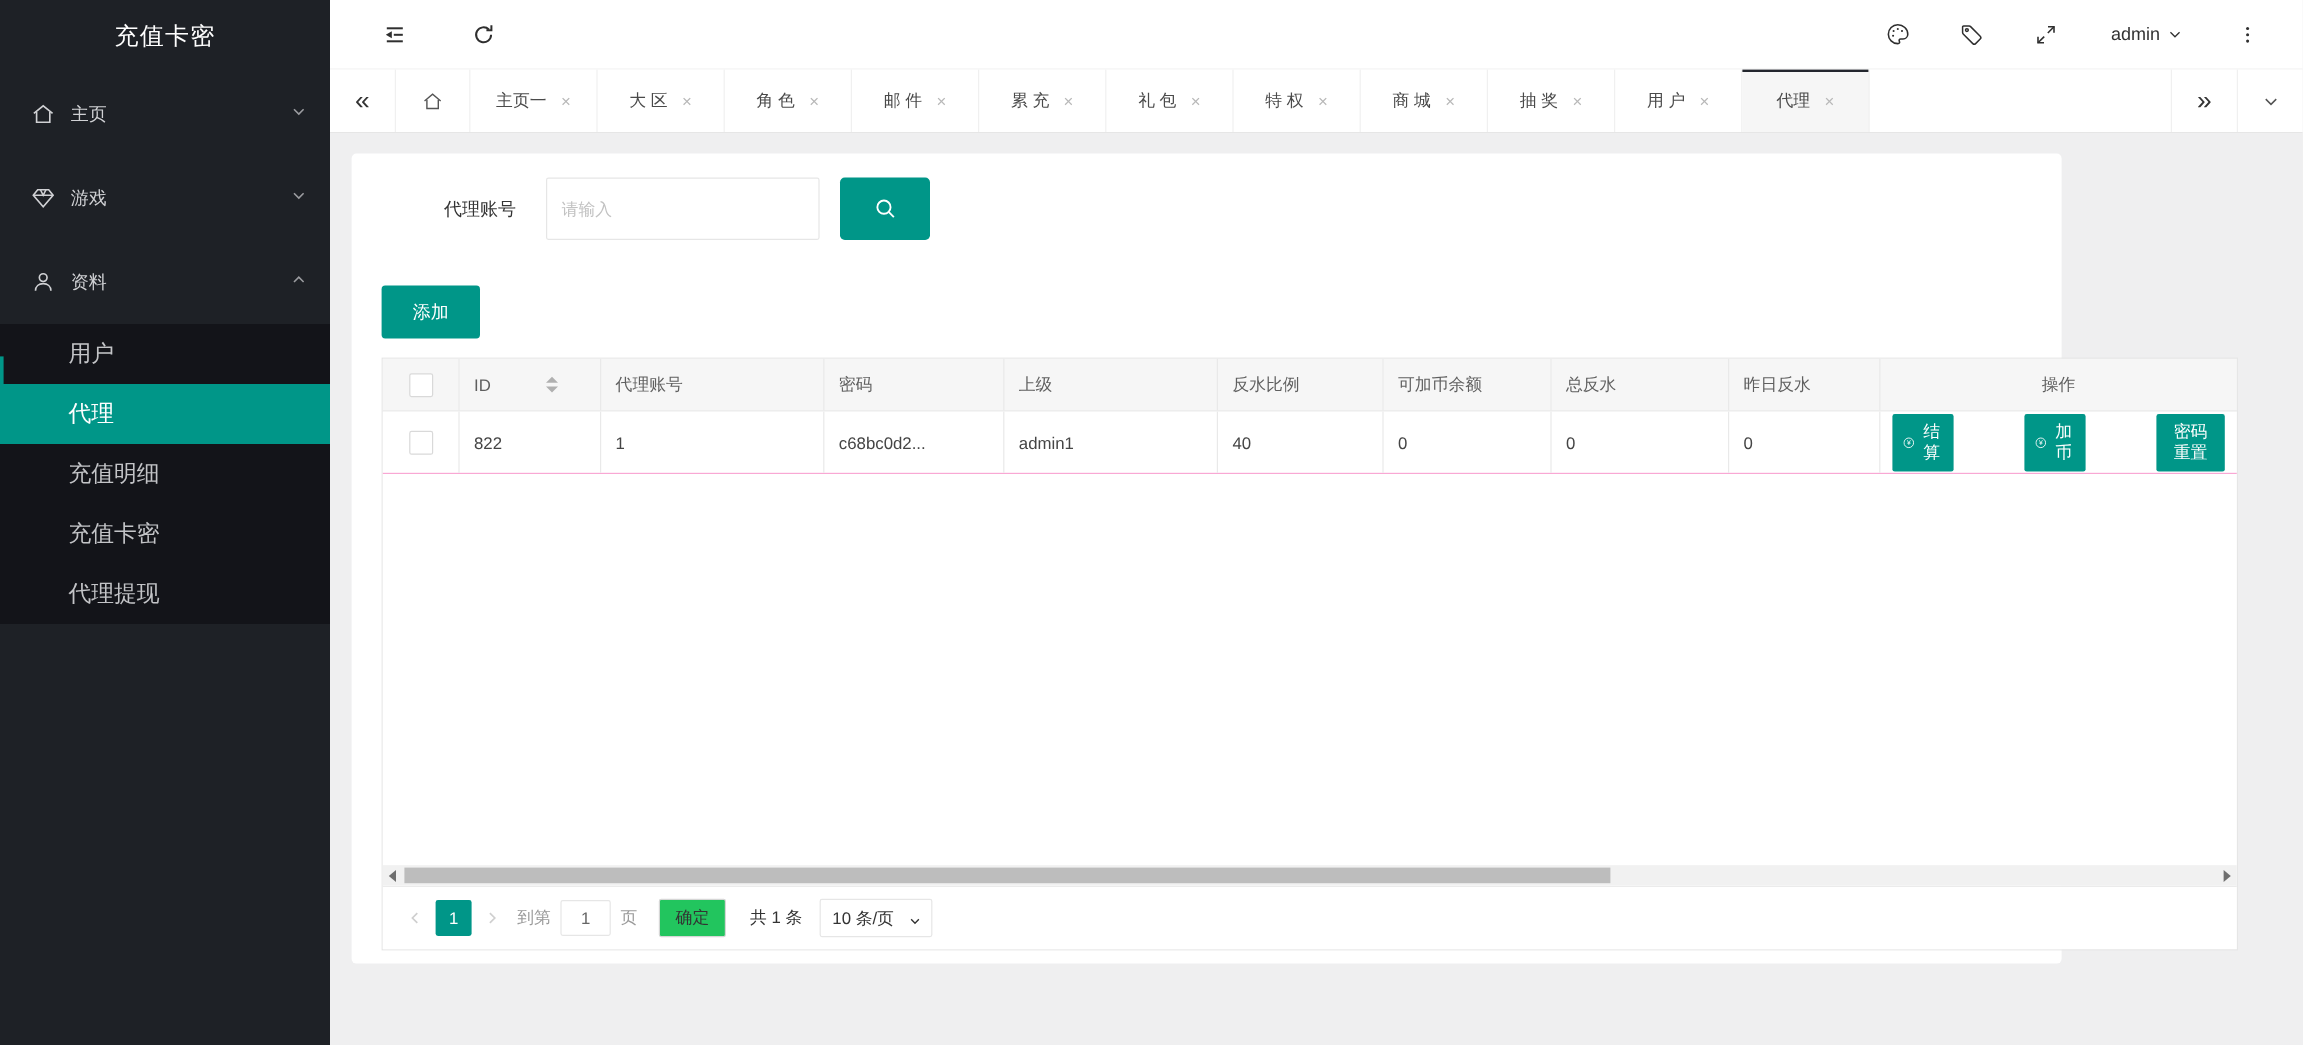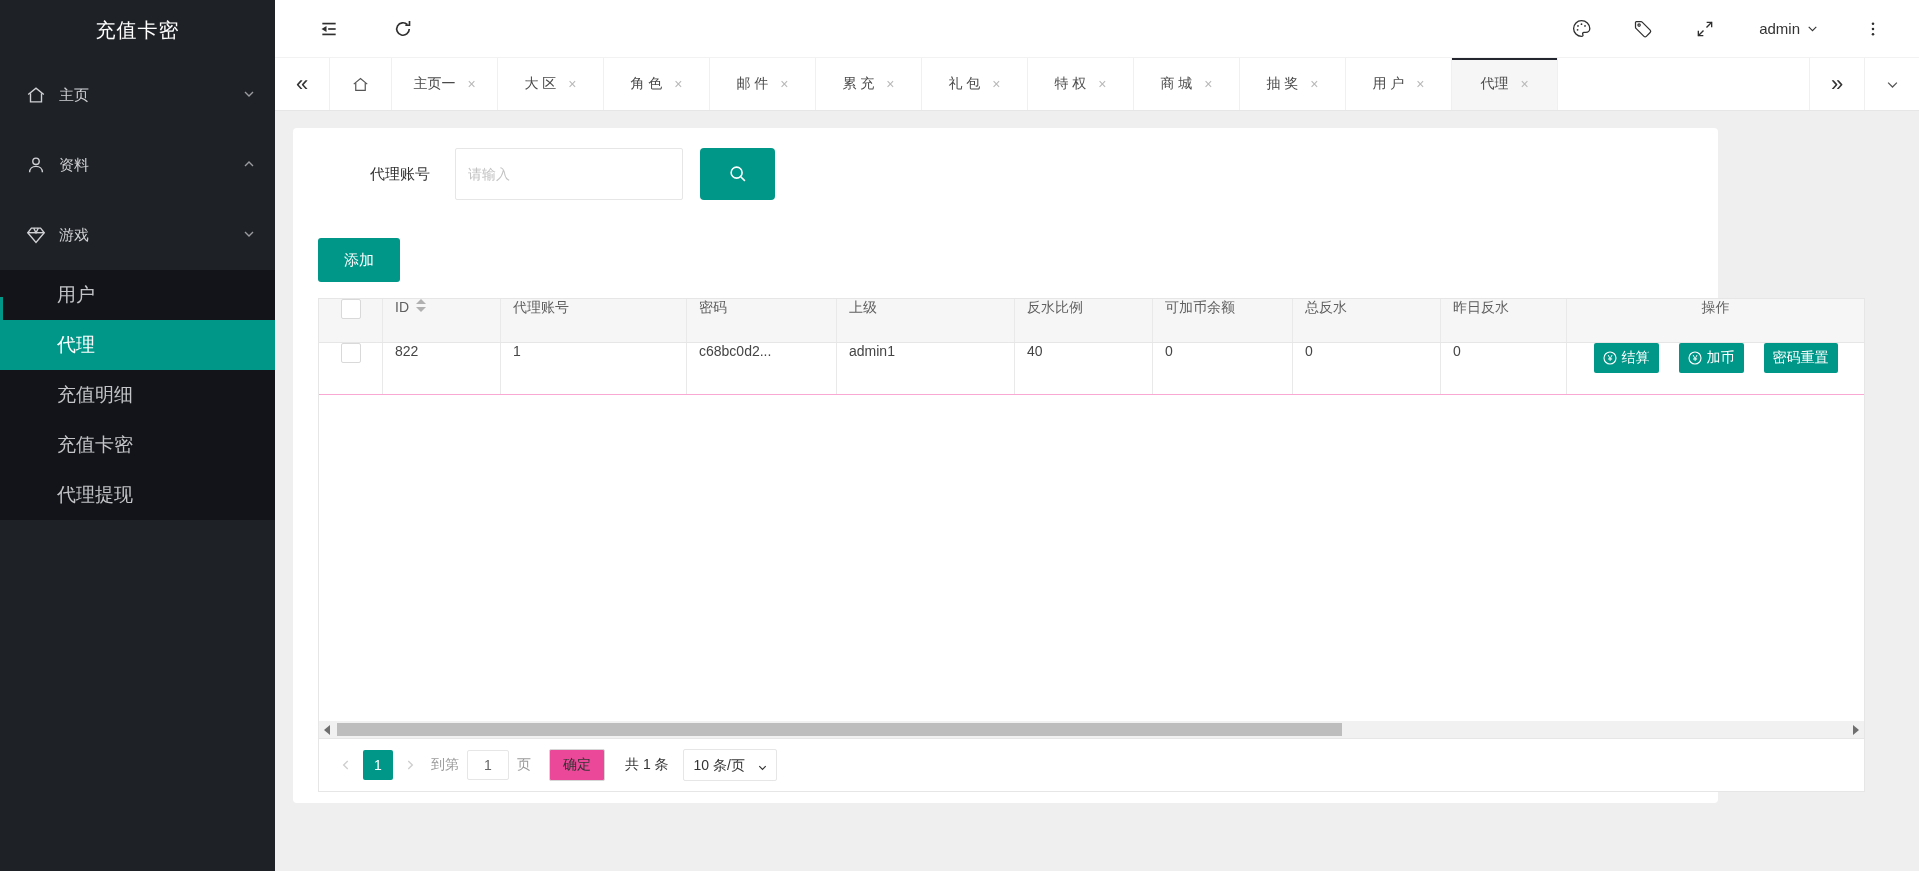--- a/index.html
+++ b/index.html
@@ -65,22 +65,22 @@
 
   
   .add-btn { margin-top:38px; width:82px; height:44px; background:#009688; color:#fff;
     border:none; border-radius:3px; font-size:15px; cursor:pointer;
     font-family:"Liberation Sans","DejaVu Sans",sans-serif; }
 
   
   .table-box { margin-top:16px; border:1px solid #e6e6e6; width:1547px; }
   .t-row { display:flex; align-items:stretch; }
   .t-head { background:#f6f6f6; border-bottom:1px solid #e6e6e6; height:44px; }
-  .t-cell { display:flex; align-items:flex-start; padding-left:12px; font-size:14px;
-    border-right:1px solid #e9e9e9; color:#5f5f5f; }
+  .t-cell { display:flex; align-items:center; padding-left:12px; font-size:14px;
+    border-right:1px solid #e9e9e9; color:#5f5f5f;gap:39px; }
   .t-head .t-cell { color:#5f5f5f; }
   .t-body-row .t-cell { color:#454545; }
   .t-cell:last-child { border-right:none; }
   .col-check { width:64px; justify-content:center; padding-left:0; }
   .col-id { width:118px; }
   .col-account { width:186px; }
   .col-password { width:150px; }
   .col-parent { width:178px; }
   .col-rebate { width:138px; }
   .col-balance { width:140px; }
@@ -108,21 +108,21 @@
 
   
   .pagination { height:53px; border-top:1px solid #e6e6e6; background:#fff;
     display:flex; align-items:center; padding-left:14px; font-size:14px; }
   .pg-arrow { width:26px; height:30px; display:flex; align-items:center; justify-content:center; cursor:pointer; }
   .pg-current { width:30px; height:30px; background:#009688; color:#fff; display:flex;
     align-items:center; justify-content:center; border-radius:2px; margin:0 4px; cursor:pointer; }
   .pg-text { color:#9a9a9a; margin:0 8px; }
   .pg-input { width:42px; height:30px; border:1px solid #e6e6e6; border-radius:2px;
     text-align:center; font-size:14px; color:#666; outline:none; }
-  .pg-confirm { margin:0 10px; height:32px; padding:0 13px; background:#ec4899; border:1px solid #d6d6d6;
+  .pg-confirm { margin:0 10px; height:32px; padding:0 13px; background:#22c55e; border:1px solid #d6d6d6;
     border-radius:2px; font-size:14px; color:#333; cursor:pointer;
     font-family:"Liberation Sans","DejaVu Sans",sans-serif; }
   .pg-total { color:#333; margin:0 10px; }
   .pg-select-wrap { position:relative; margin-left:4px; }
   .pg-select { appearance:none; -webkit-appearance:none; height:32px; padding:0 30px 0 10px;
     border:1px solid #e6e6e6; border-radius:2px; font-size:14px; color:#333; background:#fff; cursor:pointer;
     font-family:"Liberation Sans","DejaVu Sans",sans-serif; }
   .pg-select-caret { position:absolute; right:9px; top:13px; pointer-events:none; }
 </style>
 </head>
@@ -144,44 +144,44 @@
       <span>
         <svg width="16" height="16" viewBox="0 0 24 24" fill="none" stroke="#9b9ca0" stroke-width="2">
             <polyline points="6,9 12,15 18,9"></polyline>
           </svg>
       </span>
     </div>
 
     <div class="nav-item">
       <span class="nav-icon">
         <svg width="22" height="22" viewBox="0 0 24 24" fill="none" stroke="#d0d1d4" stroke-width="1.5">
+          <path d="M7 4.5h10l4 5-9 10.5L3 9.5z"></path>
+            <path d="M3 9.5h18"></path>
+            <path d="M9.5 4.5 12 9.5l2.5-5"></path>
+        </svg>
+      </span>
+      <span class="nav-label">游戏</span>
+      <span>
+        <svg width="16" height="16" viewBox="0 0 24 24" fill="none" stroke="#9b9ca0" stroke-width="2">
+            <polyline points="6,9 12,15 18,9"></polyline>
+          </svg>
+      </span>
+    </div>
+
+    <div class="nav-item">
+      <span class="nav-icon">
+        <svg width="22" height="22" viewBox="0 0 24 24" fill="none" stroke="#d0d1d4" stroke-width="1.5">
           <circle cx="12" cy="8" r="3.5"></circle>
             <path d="M5 20c0-4 3-6.5 7-6.5s7 2.5 7 6.5"></path>
         </svg>
       </span>
       <span class="nav-label">资料</span>
       <span>
         <svg width="16" height="16" viewBox="0 0 24 24" fill="none" stroke="#9b9ca0" stroke-width="2">
             <polyline points="6,15 12,9 18,15"></polyline>
-          </svg>
-      </span>
-    </div>
-
-    <div class="nav-item">
-      <span class="nav-icon">
-        <svg width="22" height="22" viewBox="0 0 24 24" fill="none" stroke="#d0d1d4" stroke-width="1.5">
-          <path d="M7 4.5h10l4 5-9 10.5L3 9.5z"></path>
-            <path d="M3 9.5h18"></path>
-            <path d="M9.5 4.5 12 9.5l2.5-5"></path>
-        </svg>
-      </span>
-      <span class="nav-label">游戏</span>
-      <span>
-        <svg width="16" height="16" viewBox="0 0 24 24" fill="none" stroke="#9b9ca0" stroke-width="2">
-            <polyline points="6,9 12,15 18,9"></polyline>
           </svg>
       </span>
     </div>
 
     <div class="subnav">
       <div class="subnav-item">
         <span>用户</span>
       </div>
       <div class="subnav-item active">
         <span>代理</span>

